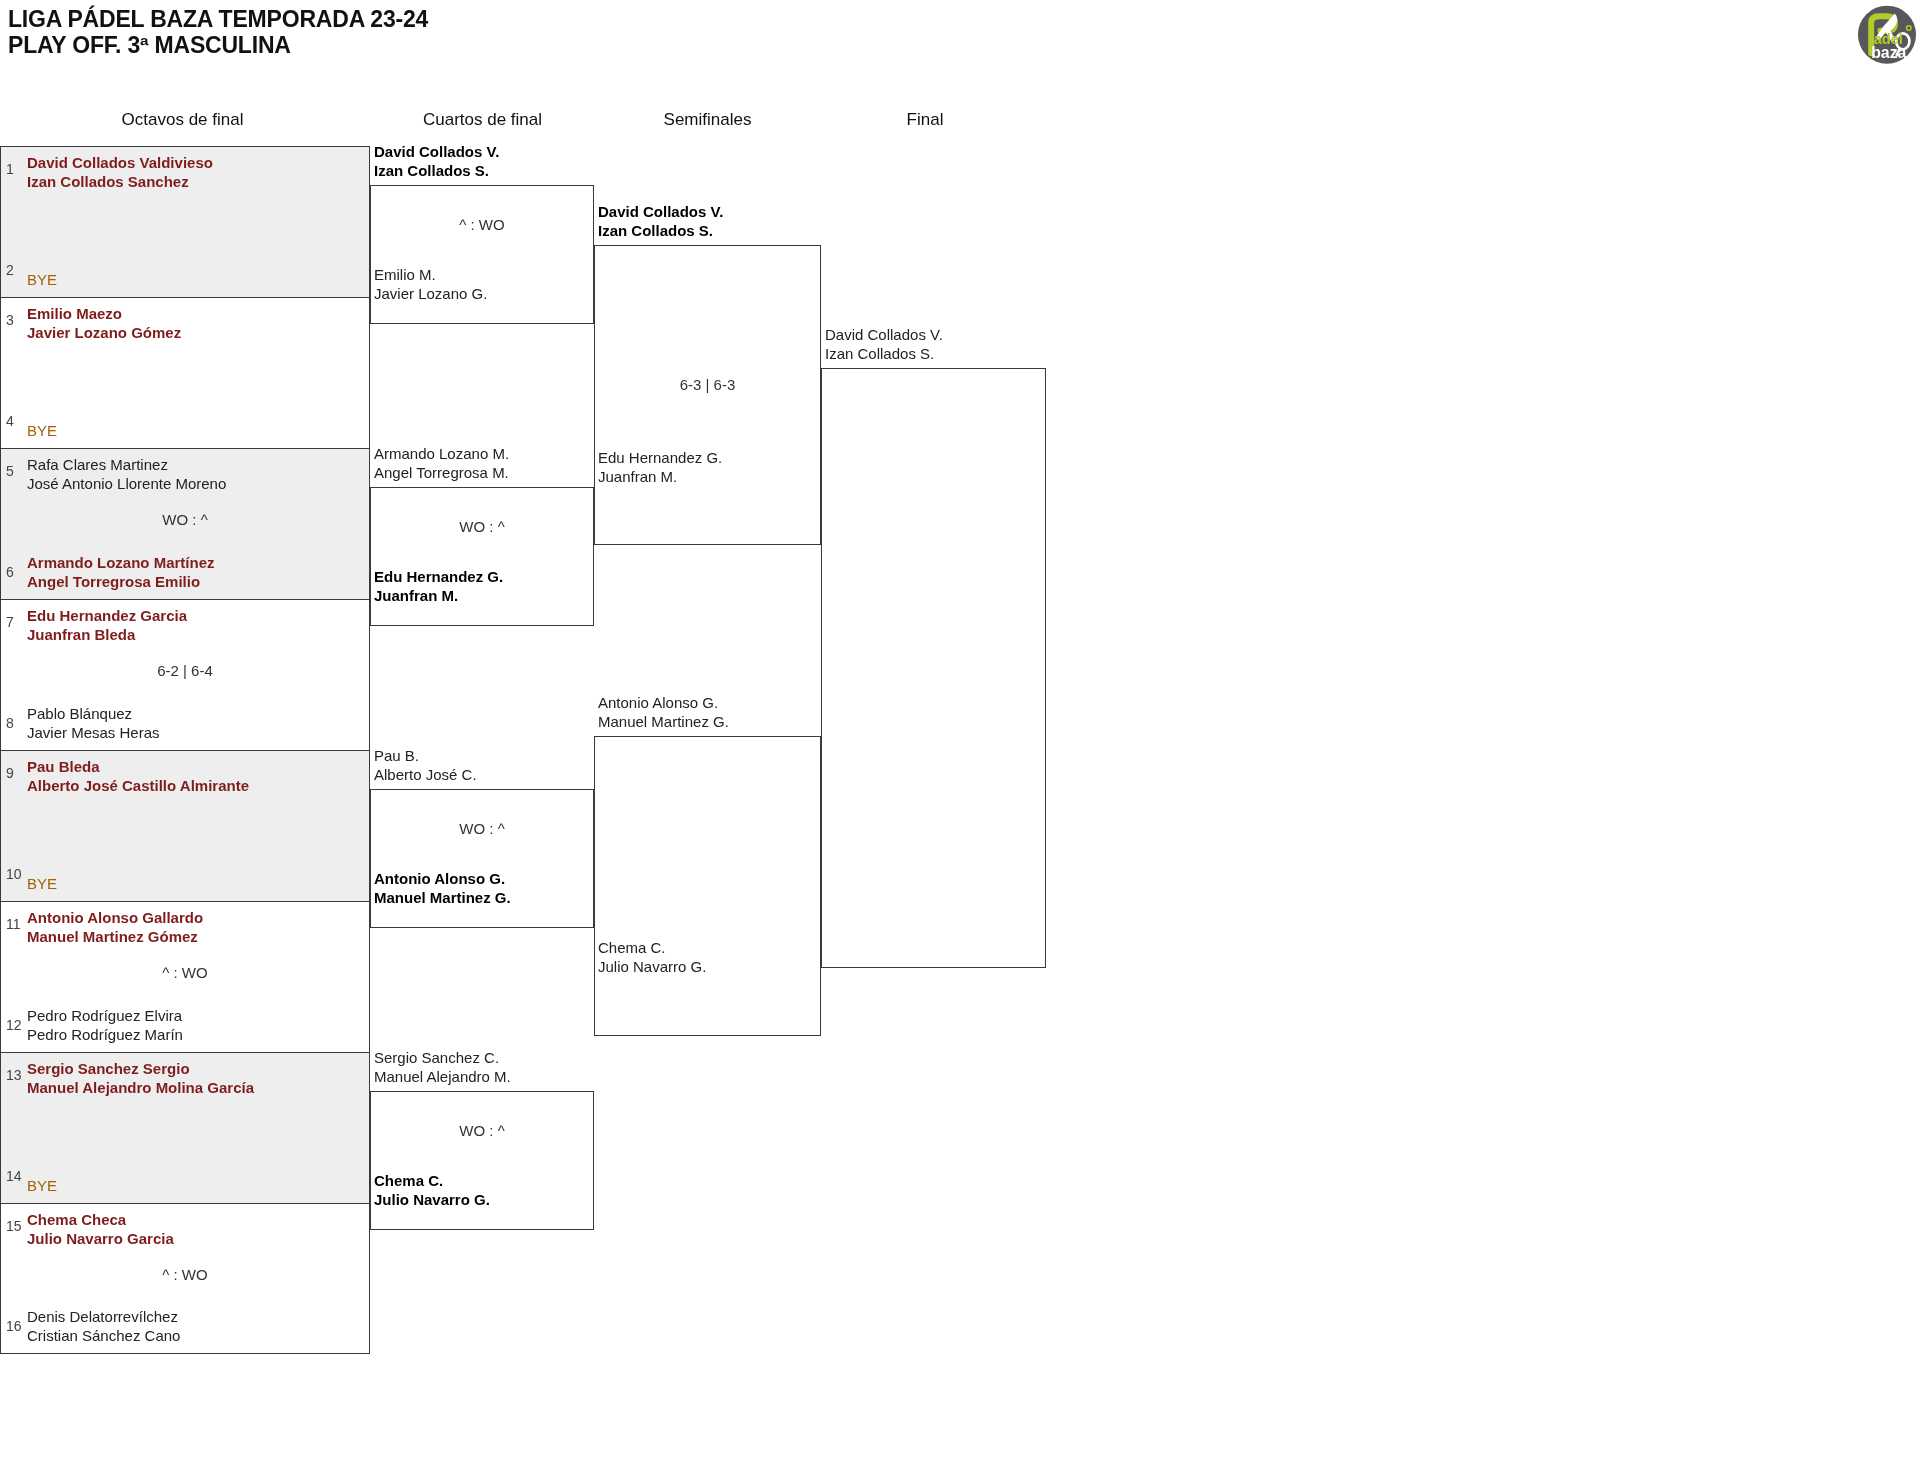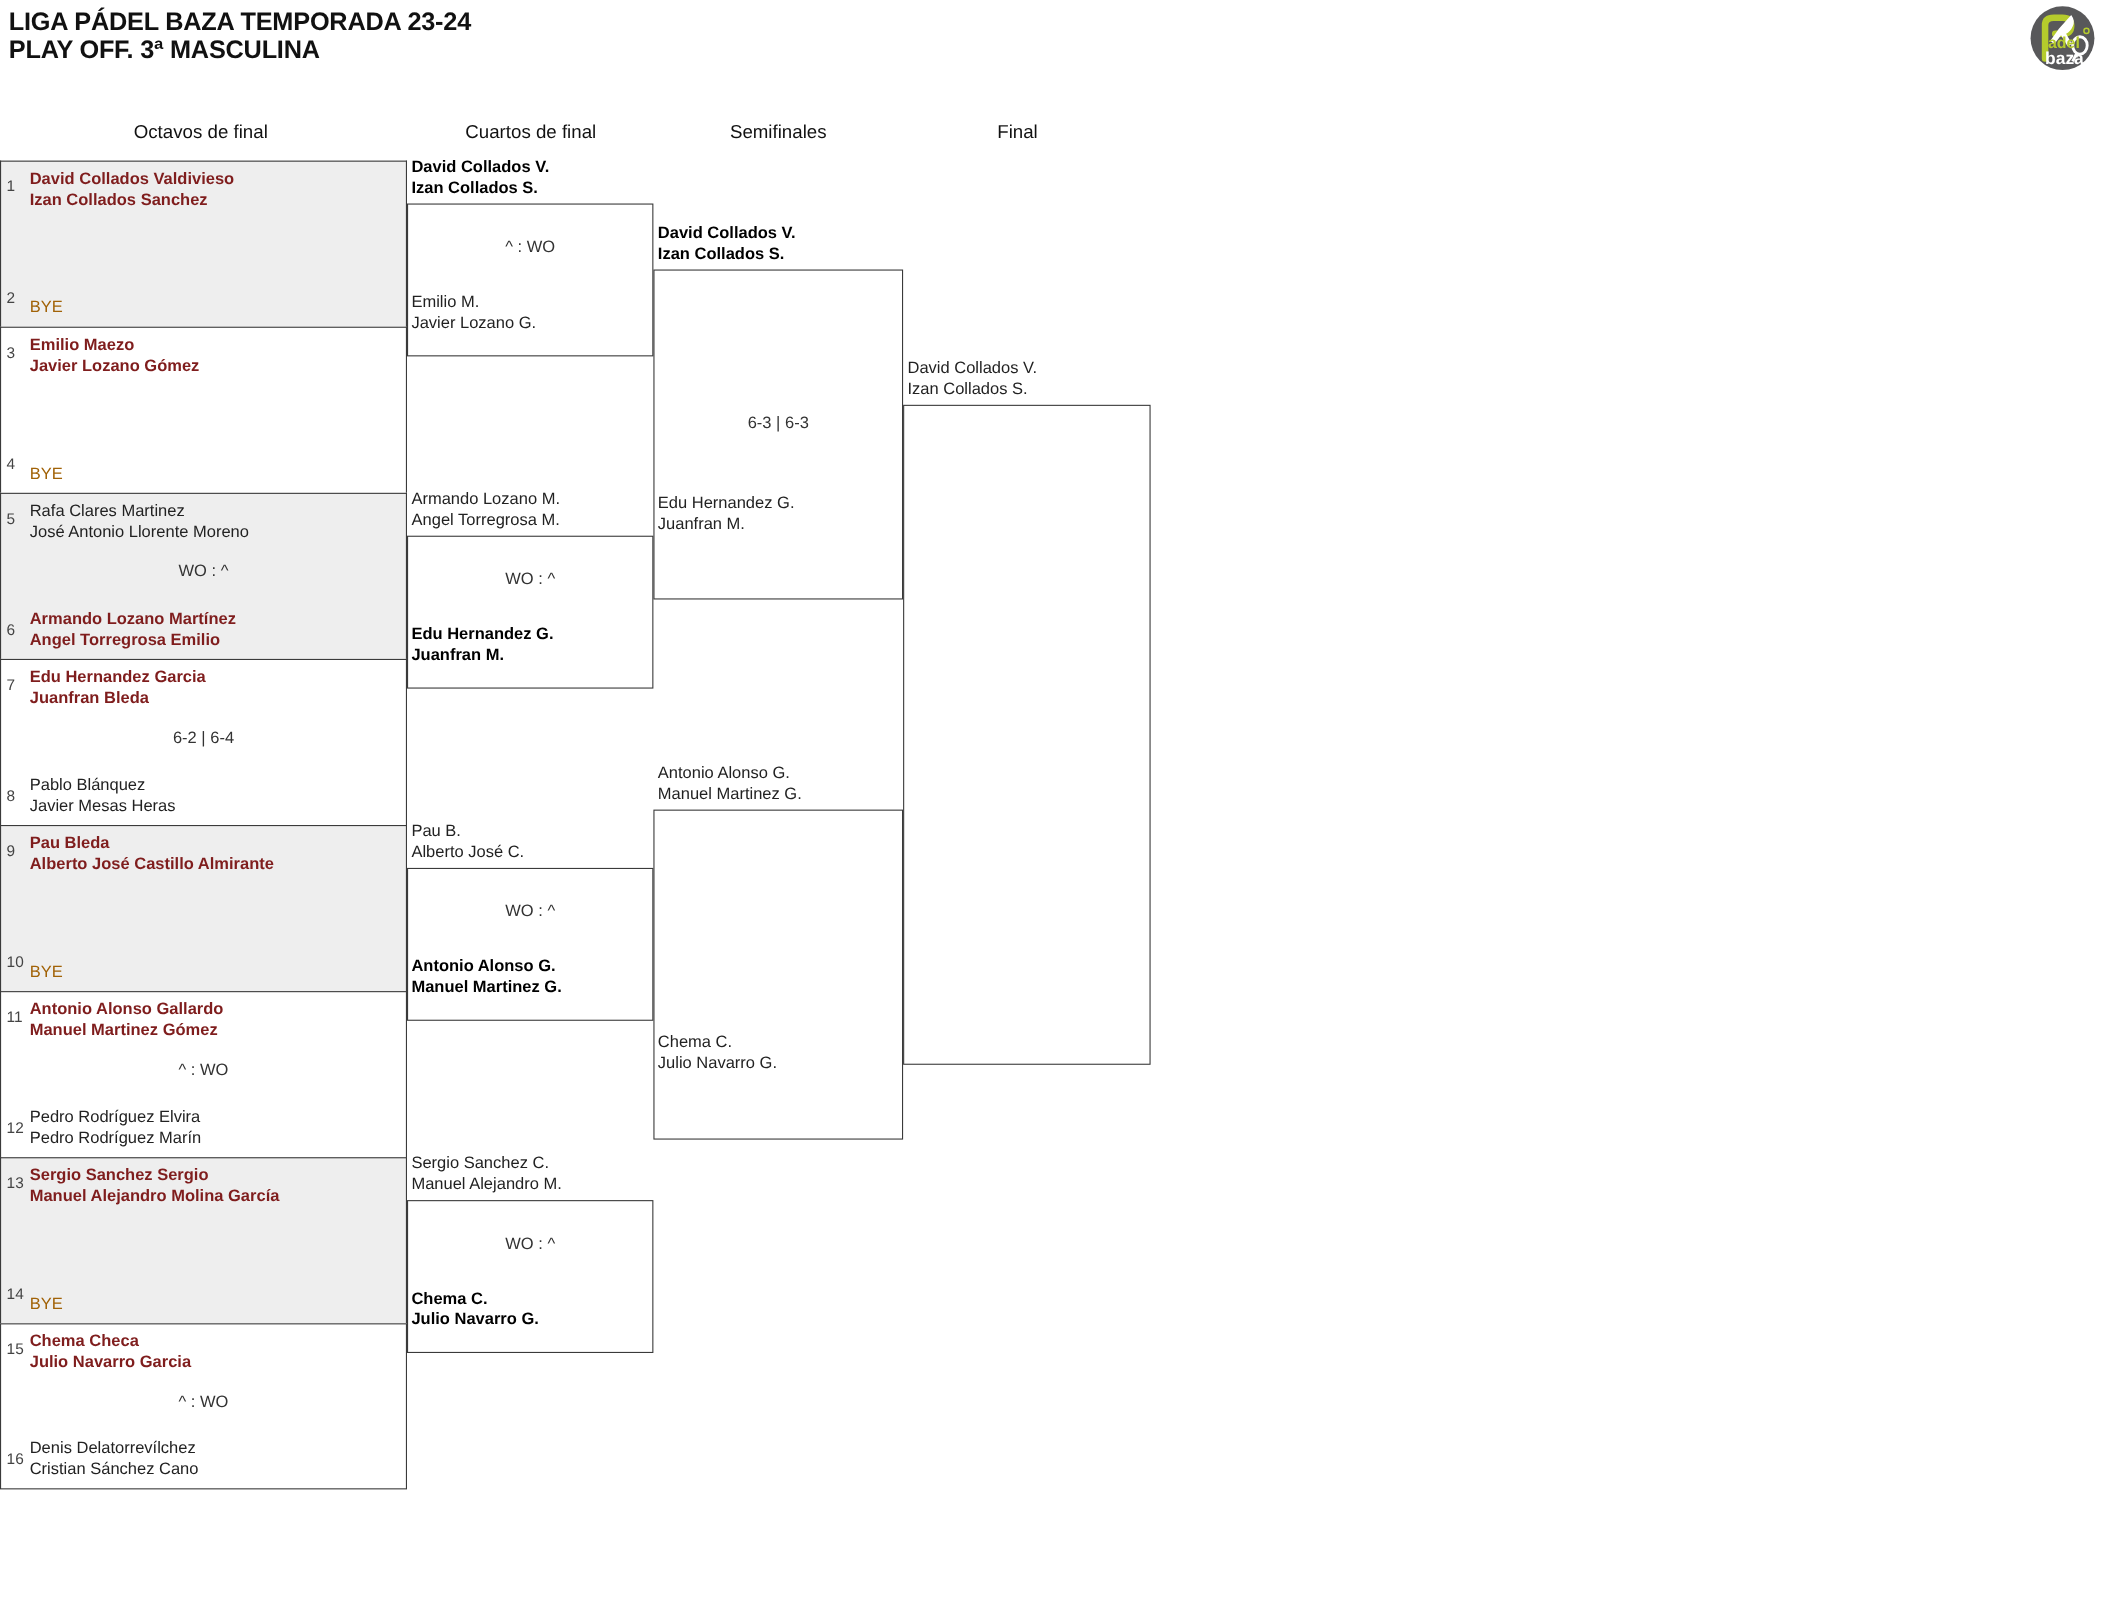--- a/index.html
+++ b/index.html
@@ -15,21 +15,21 @@
   
   .title-block {
     position: absolute; left: 8px; top: 6px;
     font-weight: bold; font-size: 23px; line-height: 26px;
     letter-spacing: -0.2px; color: #111;
   }
   .title-line { white-space: nowrap; }
 
   
   .logo {
-    position: absolute; right: 12px; top: 3px;
+    position: absolute; right: 0; top: 3px;
     width: 66px; height: 66px;
   }
 
   
   .round-header {
     position: absolute; font-size: 17px; color: #111;
     text-align: center; white-space: nowrap;
   }
 
   
@@ -254,21 +254,21 @@
       <div class="qf-box" style="top:39px;">
         <div class="qf-score">^ : WO</div>
       </div>
       <div class="qf-team" style="top:119px;">
         <div>Emilio M.</div>
         <div>Javier Lozano G.</div>
       </div>
     </div>
 
     <div class="qf-match" style="top:302px;">
-      <div class="qf-team" style="top:-4px;text-align:center;">
+      <div class="qf-team" style="top:-4px;">
         <div>Armando Lozano M.</div>
         <div>Angel Torregrosa M.</div>
       </div>
       <div class="qf-box" style="top:39px;">
         <div class="qf-score">WO : ^</div>
       </div>
       <div class="qf-team winner" style="top:119px;">
         <div>Edu Hernandez G.</div>
         <div>Juanfran M.</div>
       </div>

